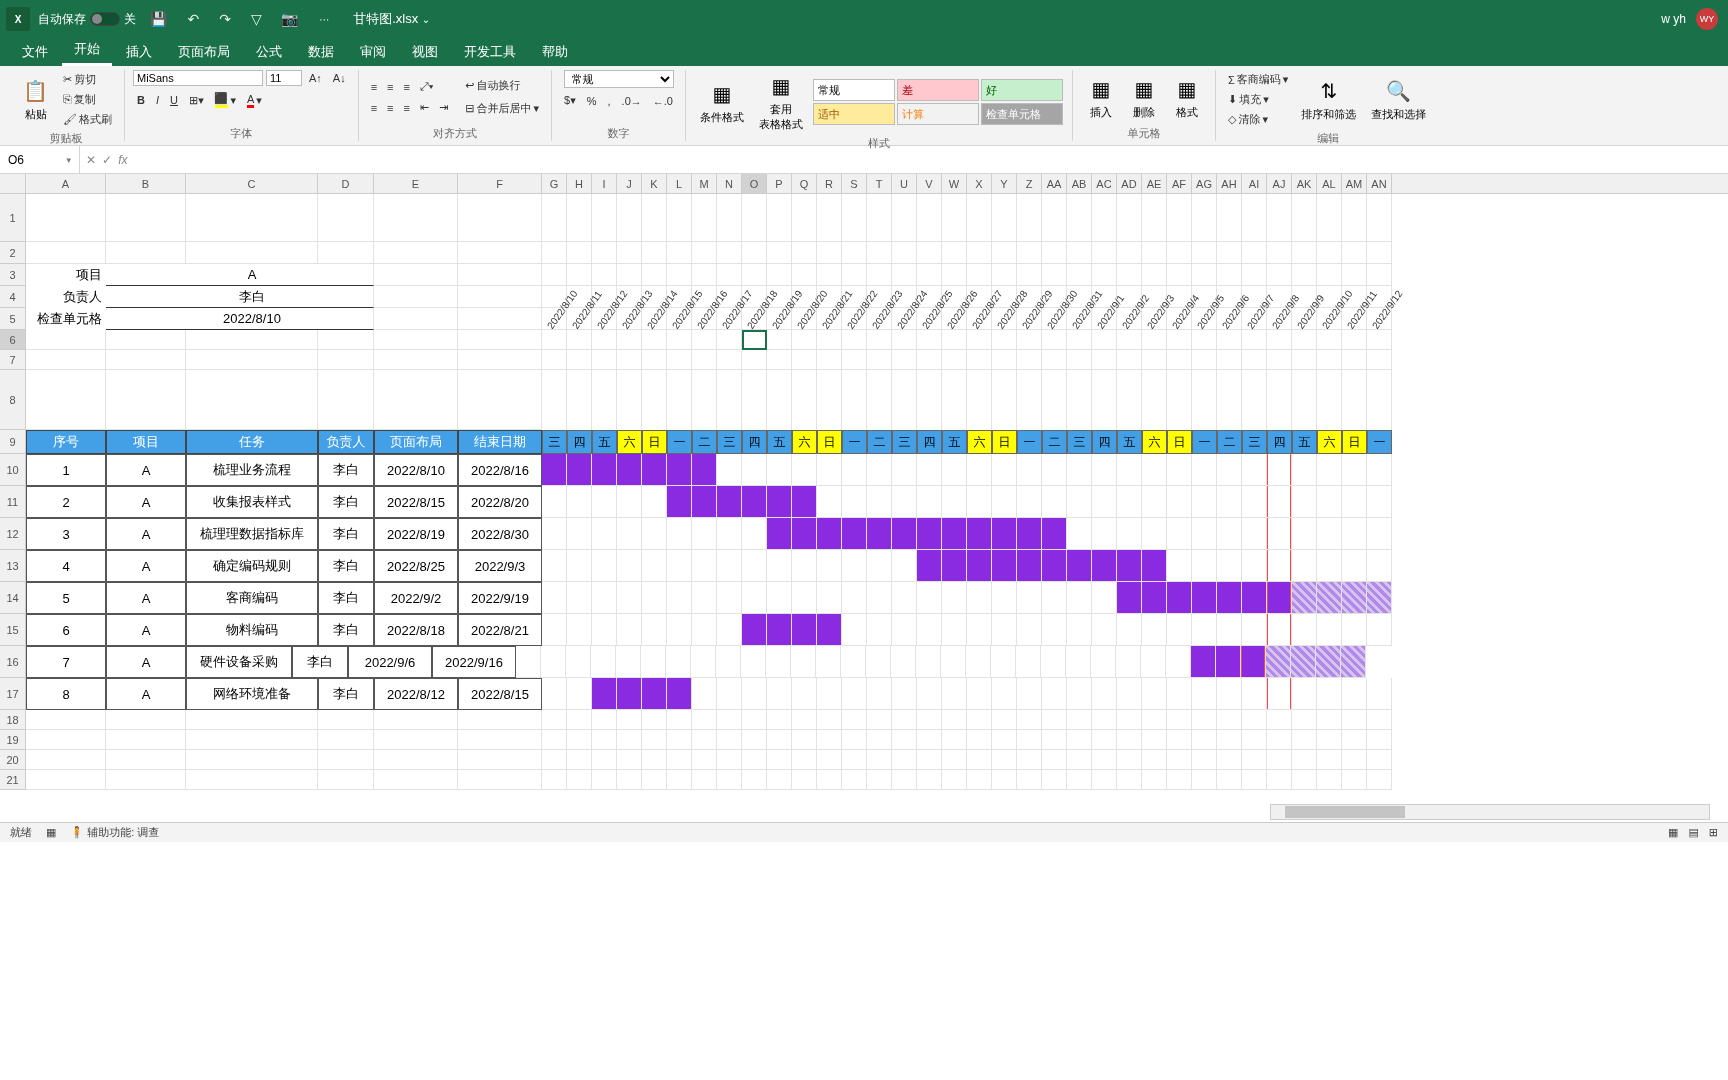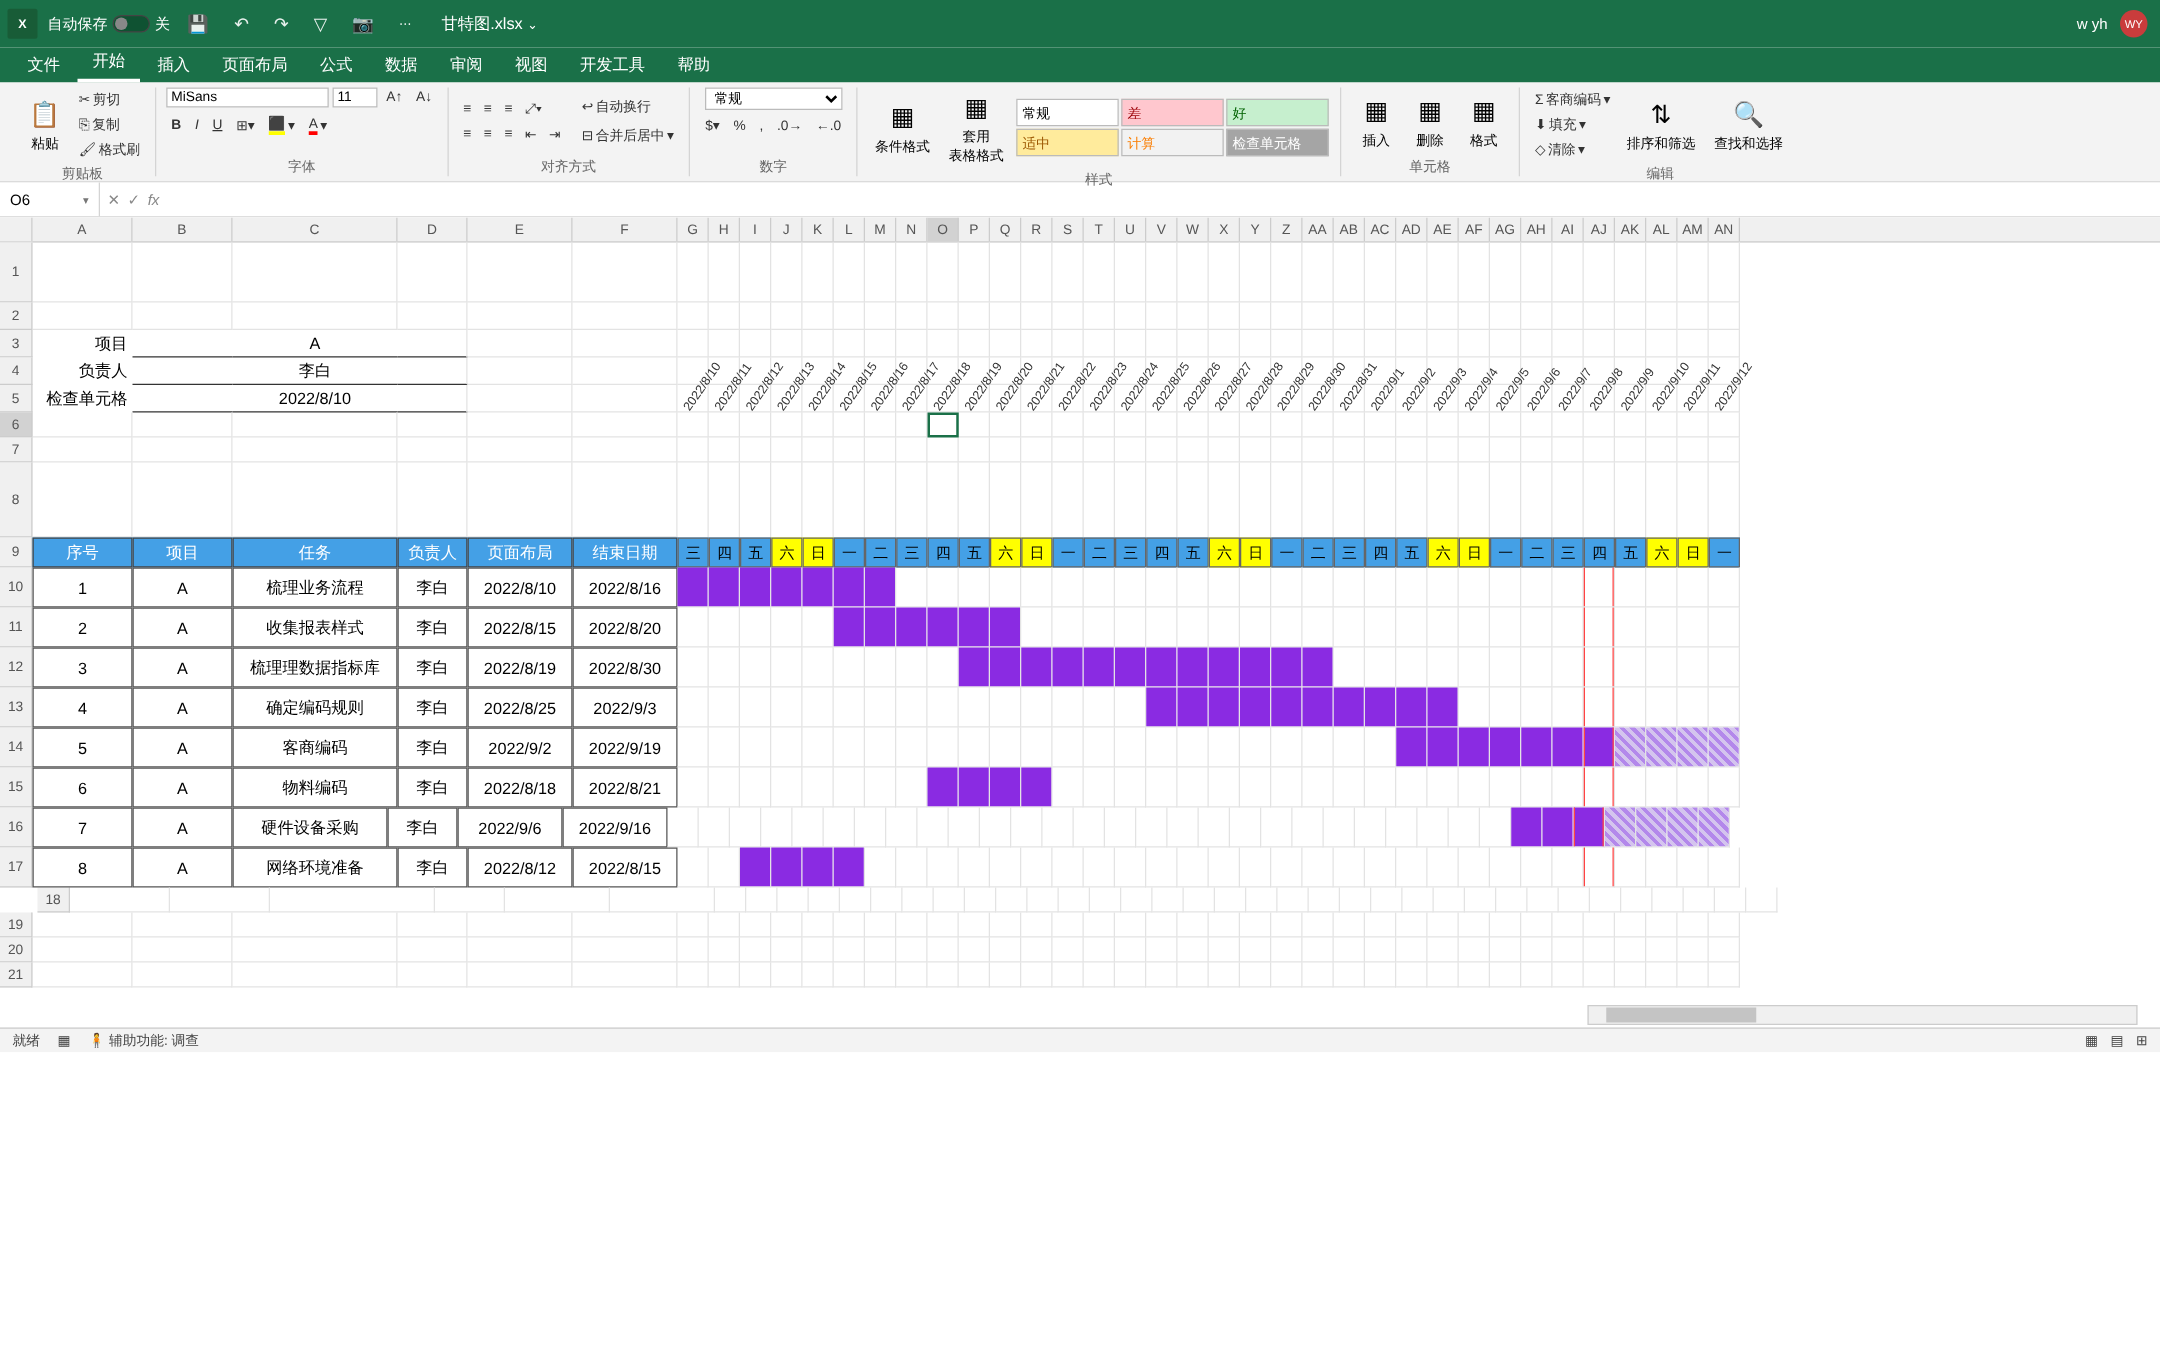--- a/index.html
+++ b/index.html
@@ -1143,21 +1143,21 @@
         </div>
         <div class="cell day-col" style="height: 32px;"></div>
         <div class="cell day-col" style="height: 32px;"></div>
         <div class="cell day-col" style="height: 32px;"></div>
         <div class="cell day-col" style="height: 32px;"></div>
       </div>
       <div class="row" style="height: 32px;">
         <div class="rh" style="height: 32px;">16</div>
         <div class="cell td-cell" style="width: 80px; height: 32px;">7</div>
         <div class="cell td-cell" style="width: 80px; height: 32px;">A</div>
-        <div class="cell td-cell" style="width: 124px; height: 32px;">硬件设备采购</div>
+        <div class="cell td-cell" style="width: 106px; height: 32px;">硬件设备采购</div>
         <div class="cell td-cell" style="width: 56px; height: 32px;">李白</div>
         <div class="cell td-cell" style="width: 84px; height: 32px;">2022/9/6</div>
         <div class="cell td-cell" style="width: 84px; height: 32px;">2022/9/16</div>
         <div class="cell day-col" style="height: 32px;"></div>
         <div class="cell day-col" style="height: 32px;"></div>
         <div class="cell day-col" style="height: 32px;"></div>
         <div class="cell day-col" style="height: 32px;"></div>
         <div class="cell day-col" style="height: 32px;"></div>
         <div class="cell day-col" style="height: 32px;"></div>
         <div class="cell day-col" style="height: 32px;"></div>
@@ -1252,21 +1252,21 @@
         <div class="cell day-col" style="height: 32px;"></div>
         <div class="cell day-col" style="height: 32px;">
           <div class="today-line" style="left: 0px;"></div>
           <div class="today-line" style="right: 0px; left: auto;"></div>
         </div>
         <div class="cell day-col" style="height: 32px;"></div>
         <div class="cell day-col" style="height: 32px;"></div>
         <div class="cell day-col" style="height: 32px;"></div>
         <div class="cell day-col" style="height: 32px;"></div>
       </div>
-      <div class="row" style="height: 20px; padding-left: 30px;">
+      <div class="row" style="height: 20px;">
         <div class="rh" style="height: 20px;">18</div>
         <div class="cell" style="width: 80px; height: 20px;"></div>
         <div class="cell" style="width: 80px; height: 20px;"></div>
         <div class="cell" style="width: 132px; height: 20px;"></div>
         <div class="cell" style="width: 56px; height: 20px;"></div>
         <div class="cell" style="width: 84px; height: 20px;"></div>
         <div class="cell" style="width: 84px; height: 20px;"></div>
         <div class="cell day-col" style="height: 20px;"></div>
         <div class="cell day-col" style="height: 20px;"></div>
         <div class="cell day-col" style="height: 20px;"></div>

